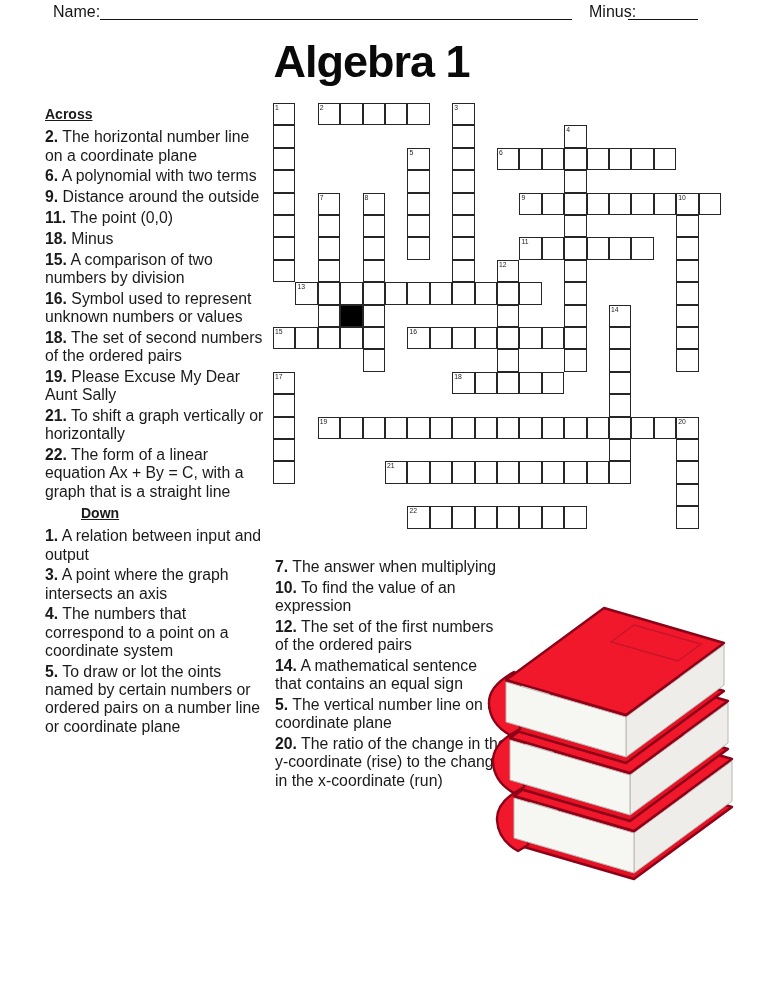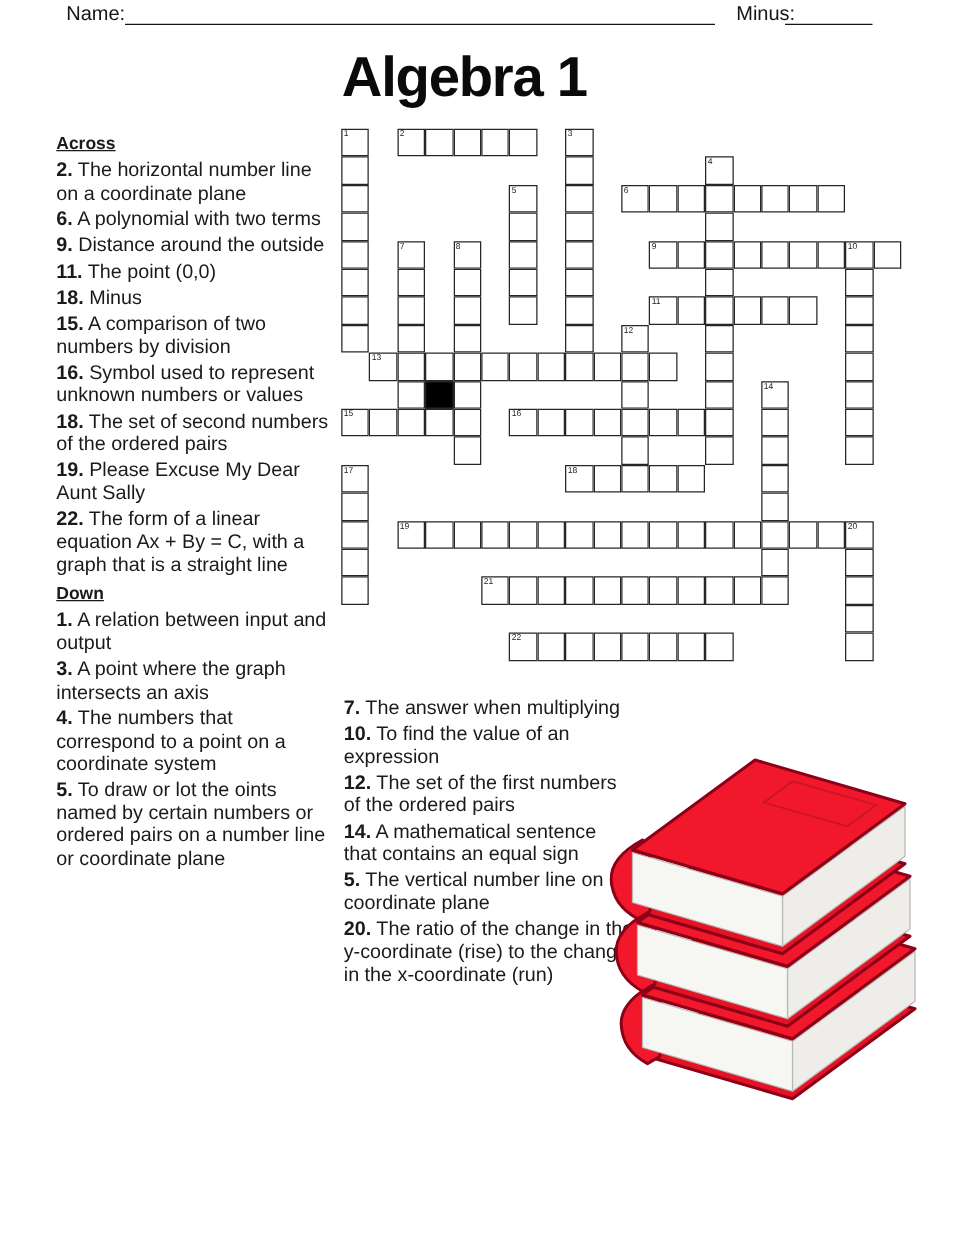--- a/index.html
+++ b/index.html
@@ -22,21 +22,21 @@
   #crossword-grid{position:absolute;left:0;top:0;}
   .cell{position:absolute;box-sizing:border-box;background:#fff;border:1.1px solid #262626;}
   .cell.black{background:#000;}
   .cellnum{position:absolute;left:1px;top:0px;font-size:6.8px;line-height:8px;color:#222;}
 
   
   .clue-col{position:absolute;font-size:15.8px;line-height:18.3px;color:#1a1a1a;}
   #clue-col-left{left:45px;top:105px;width:221px;}
   #clue-col-mid{left:275px;top:558px;width:232px;}
   .clue-heading{font-weight:bold;text-decoration:underline;font-size:14px;margin:0 0 5px 0;}
-  #down-heading{margin-top:3px;}
+  #down-heading{margin-top:3px;margin-left:36px;}
   .clue{margin:0 0 2.5px 0;}
   .clue b{font-weight:bold;}
 
   
   #books{position:absolute;left:486px;top:593px;}
   .bk-outline{stroke:#8c0018;stroke-width:2.4;stroke-linejoin:round;}
   .bk-pageline{stroke:#b9b8b3;stroke-width:1;stroke-linejoin:round;}
 </style>
 </head>
 <body>
@@ -260,20 +260,21 @@
     <div id="across-list">
         <div class="clue"><b>2.</b> The horizontal number line on a coordinate plane</div>
         <div class="clue"><b>6.</b> A polynomial with two terms</div>
         <div class="clue"><b>9.</b> Distance around the outside</div>
         <div class="clue"><b>11.</b> The point (0,0)</div>
         <div class="clue"><b>18.</b> Minus</div>
         <div class="clue"><b>15.</b> A comparison of two numbers by division</div>
         <div class="clue"><b>16.</b> Symbol used to represent unknown numbers or values</div>
         <div class="clue"><b>18.</b> The set of second numbers of the ordered pairs</div>
         <div class="clue"><b>19.</b> Please Excuse My Dear Aunt Sally</div>
+        <div class="clue"><b>21.</b> To shift a graph vertically or horizontally</div>
         <div class="clue"><b>22.</b> The form of a linear equation Ax + By = C, with a graph that is a straight line</div>
       </div>
     <div class="clue-heading" id="down-heading">Down</div>
     <div id="down-list-left">
         <div class="clue"><b>1.</b> A relation between input and output</div>
         <div class="clue"><b>3.</b> A point where the graph intersects an axis</div>
         <div class="clue"><b>4.</b> The numbers that correspond to a point on a coordinate system</div>
         <div class="clue"><b>5.</b> To draw or lot the oints named by certain numbers or ordered pairs on a number line or coordinate plane</div>
       </div>
   </div>

